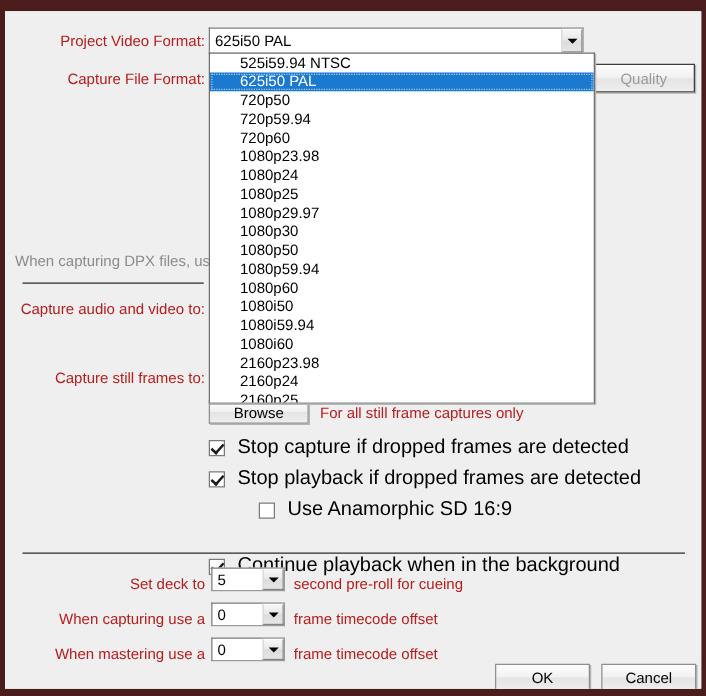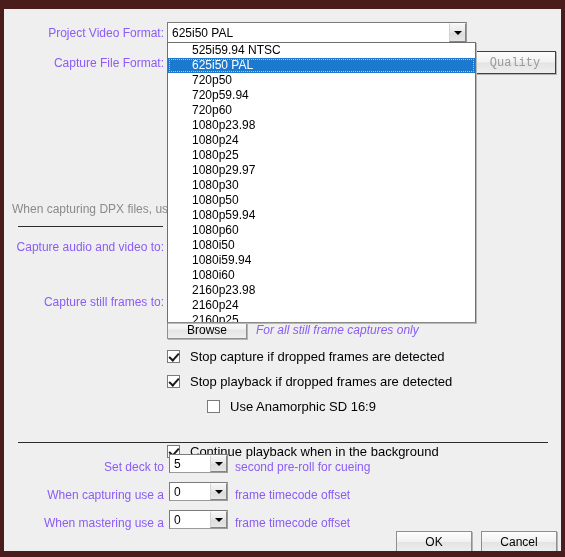--- a/index.html
+++ b/index.html
@@ -32,21 +32,21 @@
     height: 542px;
     background: #efefef;
     overflow: hidden;
   }
 
   .abs { position: absolute; }
 
   
   .lbl {
     font-size: 12px;
-    color: #8b5cf6;
+    color: #b91c1c;
     white-space: nowrap;
     line-height: 14px;
   }
   .lbl-right {
     text-align: right;
   }
   .lbl-dim {
     color: #8b8b8b;
   }
 
@@ -126,21 +126,21 @@
     border: 1px solid #8f8f8f;
     color: #000000;
     font-size: 12px;
     display: flex;
     align-items: center;
     justify-content: center;
     box-shadow: 1px 1px 0 #b4b4b4;
     white-space: nowrap;
   }
   .btn.dark-border { border-color: #3f3f3f; }
-  .btn.disabled { color: #9a9a9a; font-family: Liberation Mono, monospace; }
+  .btn.disabled { color: #9a9a9a; }
 
   
   .cbrow {
     display: flex;
     align-items: center;
   }
   .cbox {
     width: 13px;
     height: 13px;
     box-sizing: border-box;
@@ -154,21 +154,21 @@
     position: absolute;
     left: 3px;
     top: 0px;
     width: 4px;
     height: 8px;
     border: solid #1a1a1a;
     border-width: 0 2px 2px 0;
     transform: rotate(42deg);
   }
   .cbtext {
-    font-size: 13px;
+    font-size: 16px;
     color: #000;
     margin-left: 10px;
     white-space: nowrap;
   }
 
   
   .rule {
     height: 0;
     border-top: 1px solid #2b2b2b;
   }
@@ -194,21 +194,21 @@
 
     <div class="abs lbl lbl-dim lbl-right" style="left:8px; top:193px; width:152px;">When capturing DPX files, use</div>
 
     <div class="abs rule" style="left:14px; top:217px; width:145px;"></div>
 
     <div class="abs lbl lbl-right" style="left:10px; top:286px; width:150px;">Capture still frames to:</div>
 
     <div class="abs lbl lbl-right" style="left:10px; top:231px; width:150px;">Capture audio and video to:</div>
 
     <div class="abs btn" style="left:163px; top:311px; width:80px; height:19px;">Browse</div>
-    <div class="abs lbl" style="left:252px; top:314px;font-style:italic;">For all still frame captures only</div>
+    <div class="abs lbl" style="left:252px; top:314px;">For all still frame captures only</div>
 
     <div class="abs" id="checkbox-group" style="left:163px; top:340px; width:380px;">
         <div class="cbrow" style="position: absolute; left: 0px; top: 0px;">
           <span class="cbox checked"></span>
           <span class="cbtext">Stop capture if dropped frames are detected</span>
         </div>
         <div class="cbrow" style="position: absolute; left: 0px; top: 25px;">
           <span class="cbox checked"></span>
           <span class="cbtext">Stop playback if dropped frames are detected</span>
         </div>

